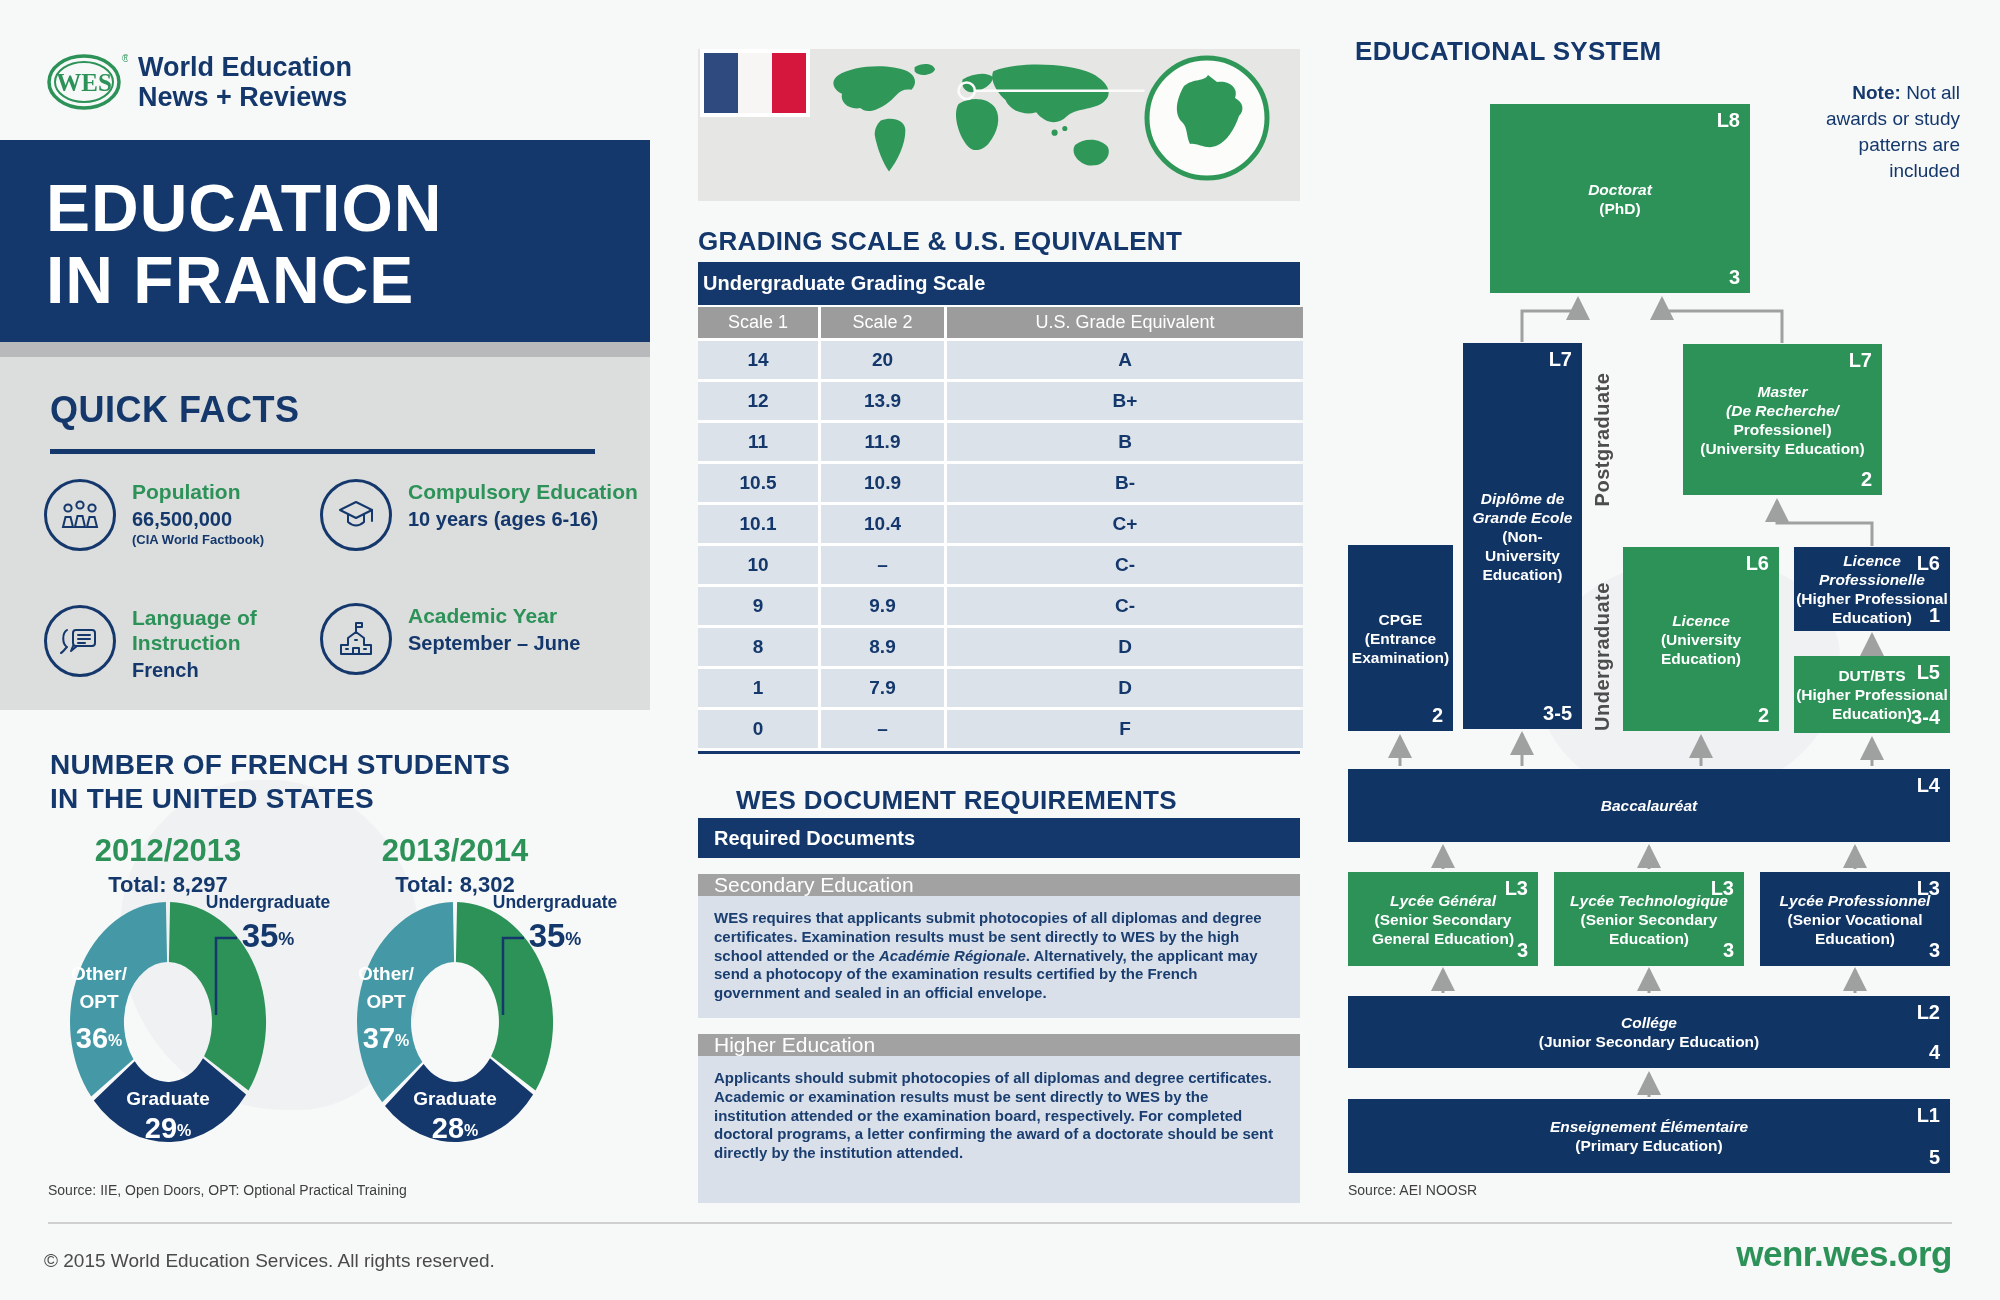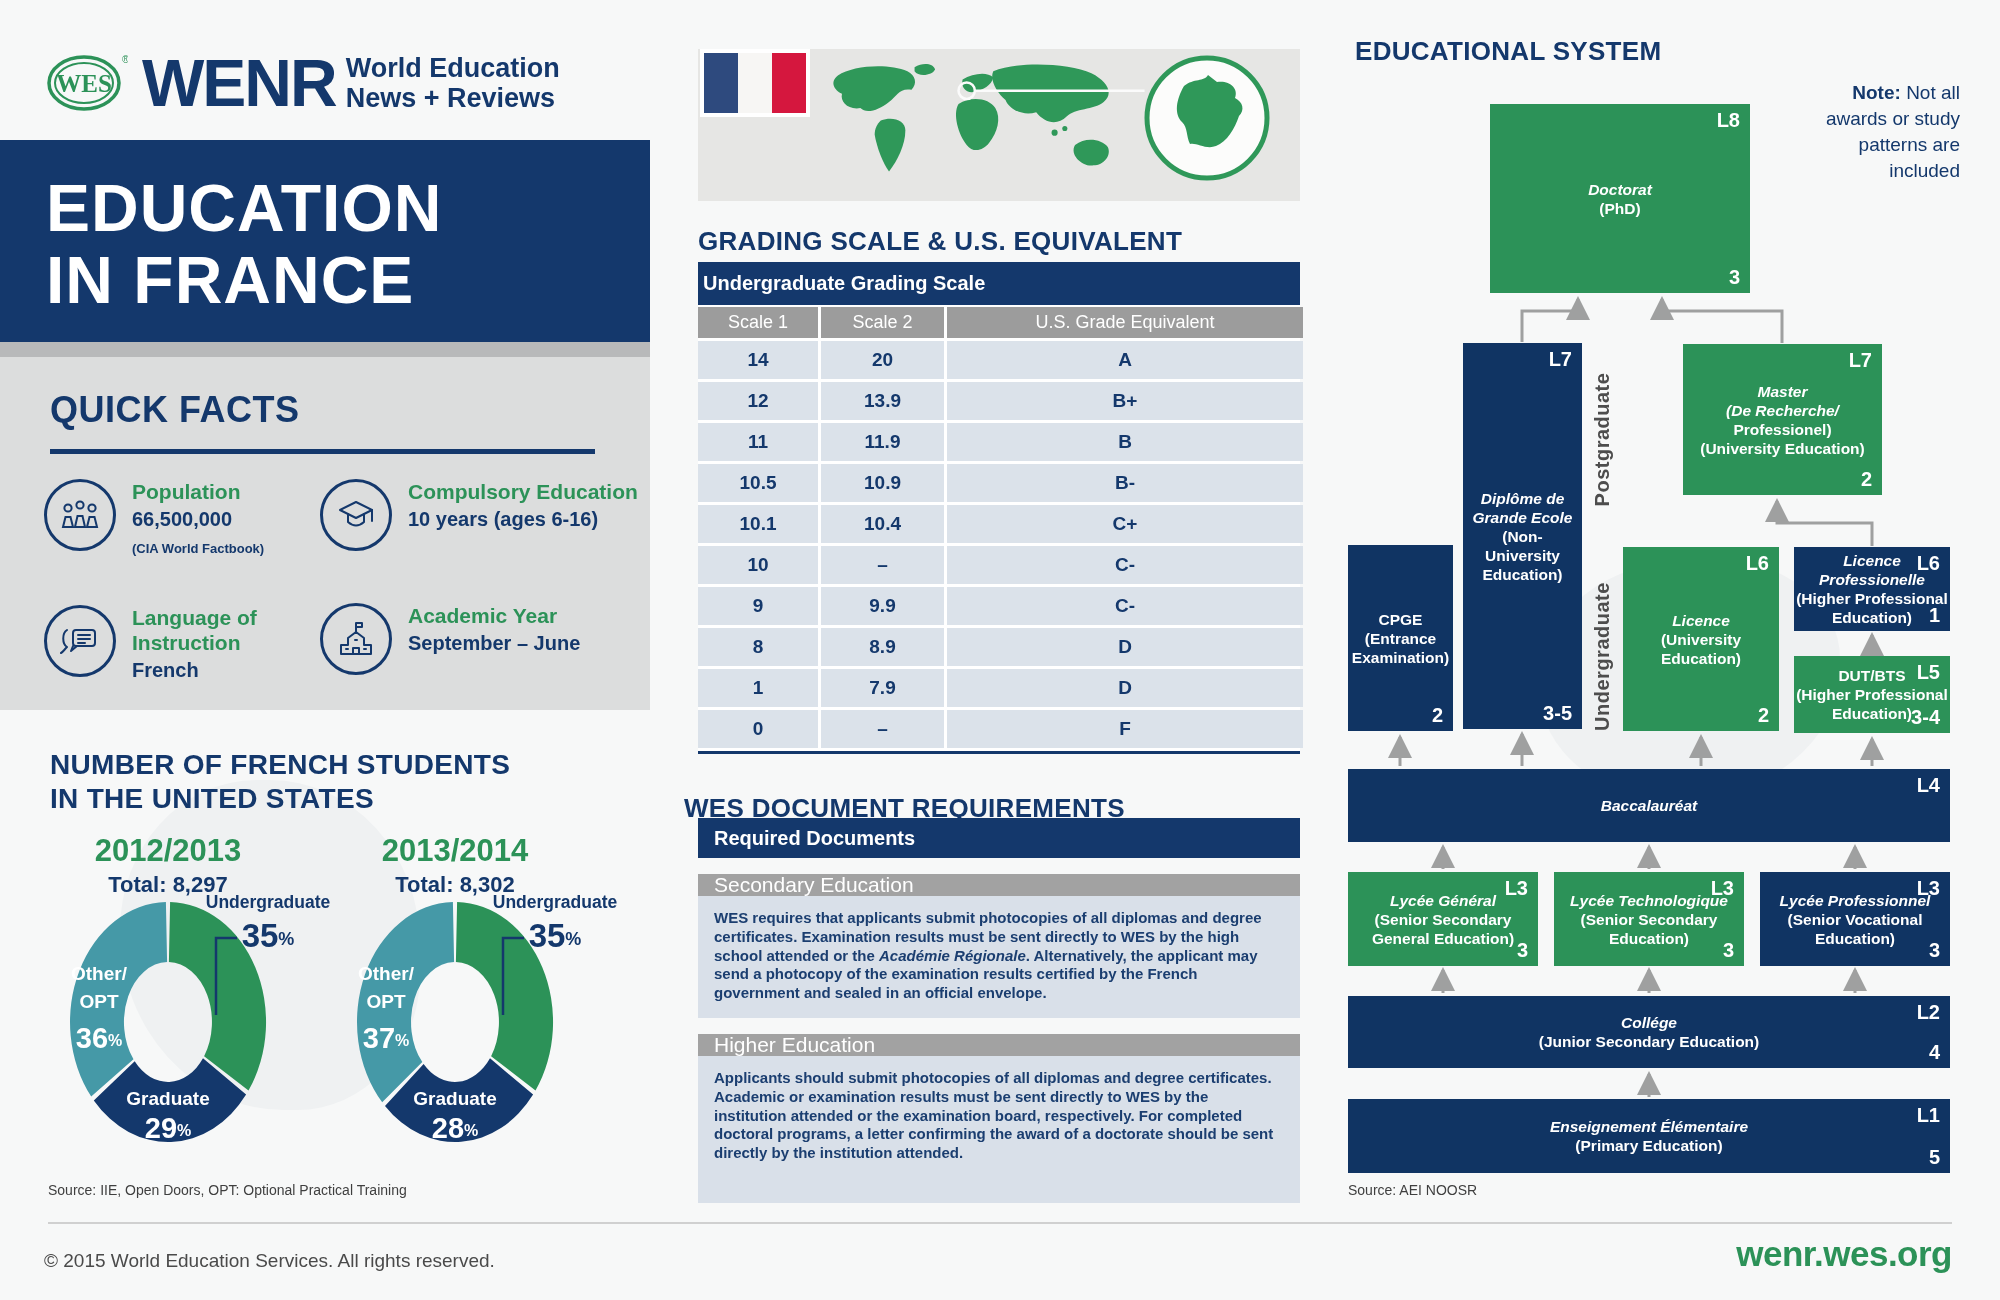--- a/index.html
+++ b/index.html
@@ -24,42 +24,42 @@
   #banner-shadow{left:0;top:342px;width:650px;height:15px;background:var(--shadow);}
   #facts-panel{left:0;top:357px;width:650px;height:353px;background:var(--panel-gray);}
   #qf-title{position:absolute;left:50px;top:32px;font-size:36px;font-weight:bold;color:var(--navy);letter-spacing:.5px;}
   #qf-rule{position:absolute;left:50px;top:92px;width:545px;height:5px;background:var(--navy);}
   .fact{position:absolute;display:flex;}
   .fact-icon{width:66px;height:66px;border:3px solid var(--navy);border-radius:50%;
              display:flex;align-items:center;justify-content:center;flex:none;}
   .fact-text{margin-left:16px;}
   .fact-label{color:var(--green);font-size:21px;font-weight:bold;line-height:25px;}
   .fact-value{color:var(--navy);font-size:20px;font-weight:bold;margin-top:4px;}
-  .fact-note{color:var(--navy);font-size:13px;font-weight:bold;margin-top:10px;}
+  .fact-note{color:var(--navy);font-size:13px;font-weight:bold;margin-top:1px;}
   #students-title{left:50px;top:748px;font-size:28px;font-weight:bold;color:var(--navy);
                   line-height:34px;white-space:pre-line;letter-spacing:.3px;}
   .chart-year{position:absolute;top:833px;width:280px;text-align:center;font-size:31px;font-weight:bold;color:var(--green);}
   .chart-total{position:absolute;top:872px;width:280px;text-align:center;font-size:22px;font-weight:bold;color:var(--navy);}
   .donut-wrap{position:absolute;top:872px;width:330px;height:312px;}
   #students-source{left:48px;top:1182px;font-size:14px;color:#3f3f3f;}
   
   #map-banner{left:698px;top:49px;width:602px;height:152px;background:var(--map-bg);}
   #flag{position:absolute;left:2px;top:0;width:102px;height:60px;background:#fff;padding:4px;display:flex;}
   #flag .b{flex:1;background:#2e4a7e;} #flag .w{flex:1;background:#f7f6f4;} #flag .r{flex:1;background:#d5173e;}
   #grading-title,#docs-title,#edu-title{font-size:26px;font-weight:bold;color:var(--navy);letter-spacing:.3px;}
   #grading-title{left:698px;top:226px;}
   #gtable{left:698px;top:262px;width:602px;background:#fff;}
   .g-head{height:43px;background:var(--navy);color:#fff;font-size:20px;font-weight:bold;
           display:flex;align-items:center;padding-left:5px;box-sizing:border-box;margin-bottom:2px;}
   .g-cols,.g-row{display:grid;grid-template-columns:120px 123px 356px;gap:3px;margin-bottom:3px;}
   .g-cols > div{background:#9c9c9c;color:#fff;font-size:18px;height:31px;display:flex;align-items:center;justify-content:center;}
   .g-row > div{background:var(--row-blue);color:var(--navy);font-size:19px;font-weight:bold;height:38px;
                display:flex;align-items:center;justify-content:center;}
   .g-bottom{height:3px;background:var(--navy);}
-  #docs-title{left:684px;top:785px;margin-top:8px;}
+  #docs-title{left:736px;top:785px;}
   #docs{left:698px;top:818px;width:602px;}
   .doc-head{background:var(--navy);color:#fff;font-size:20px;font-weight:bold;height:40px;
             display:flex;align-items:center;padding-left:16px;}
   .doc-sub{background:var(--gray-bar);color:#fff;font-size:21px;height:22px;display:flex;align-items:center;padding-left:16px;margin-top:16px;}
   .doc-body{background:var(--panel-blue);color:#1b3e70;font-size:15px;font-weight:bold;line-height:18.8px;
             padding:13px 16px 15px 16px;}
   
   #edu-title{left:1355px;top:36px;}
   #edu-note{left:1770px;top:80px;width:190px;text-align:right;font-size:19px;line-height:26px;color:var(--navy);white-space:pre-line;}
   .edu-box{position:absolute;box-sizing:border-box;color:#fff;}
@@ -87,21 +87,20 @@
   <div class="wm" style="left:1540px;top:560px;width:300px;height:240px;border-radius:55% 45% 60% 50%;"></div>
   <div class="wm" style="left:120px;top:780px;width:300px;height:330px;border-radius:50% 55% 45% 60%;"></div>
 
   <div id="logo-row" class="abs">
     <svg width="82" height="64" viewBox="0 0 82 64">
       <ellipse cx="38" cy="32" rx="35" ry="26" fill="none" stroke="#2c9258" stroke-width="3.5"></ellipse>
       <ellipse cx="38" cy="32" rx="29" ry="20" fill="none" stroke="#2c9258" stroke-width="2"></ellipse>
       <text id="wes-oval-text" x="38" y="41" text-anchor="middle" font-size="25" fill="#2c9258" font-family="Liberation Serif,serif">WES</text>
       <text x="76" y="12" font-size="10" fill="#2c9258">®</text>
     </svg>
-    <div id="wordmark">WENR</div>
     <div id="tagline">World Education
 News + Reviews</div>
   </div>
 
   <div id="banner" class="abs">
     <div id="banner-title">EDUCATION
 IN FRANCE</div>
   </div>
   <div id="banner-shadow" class="abs"></div>
 

